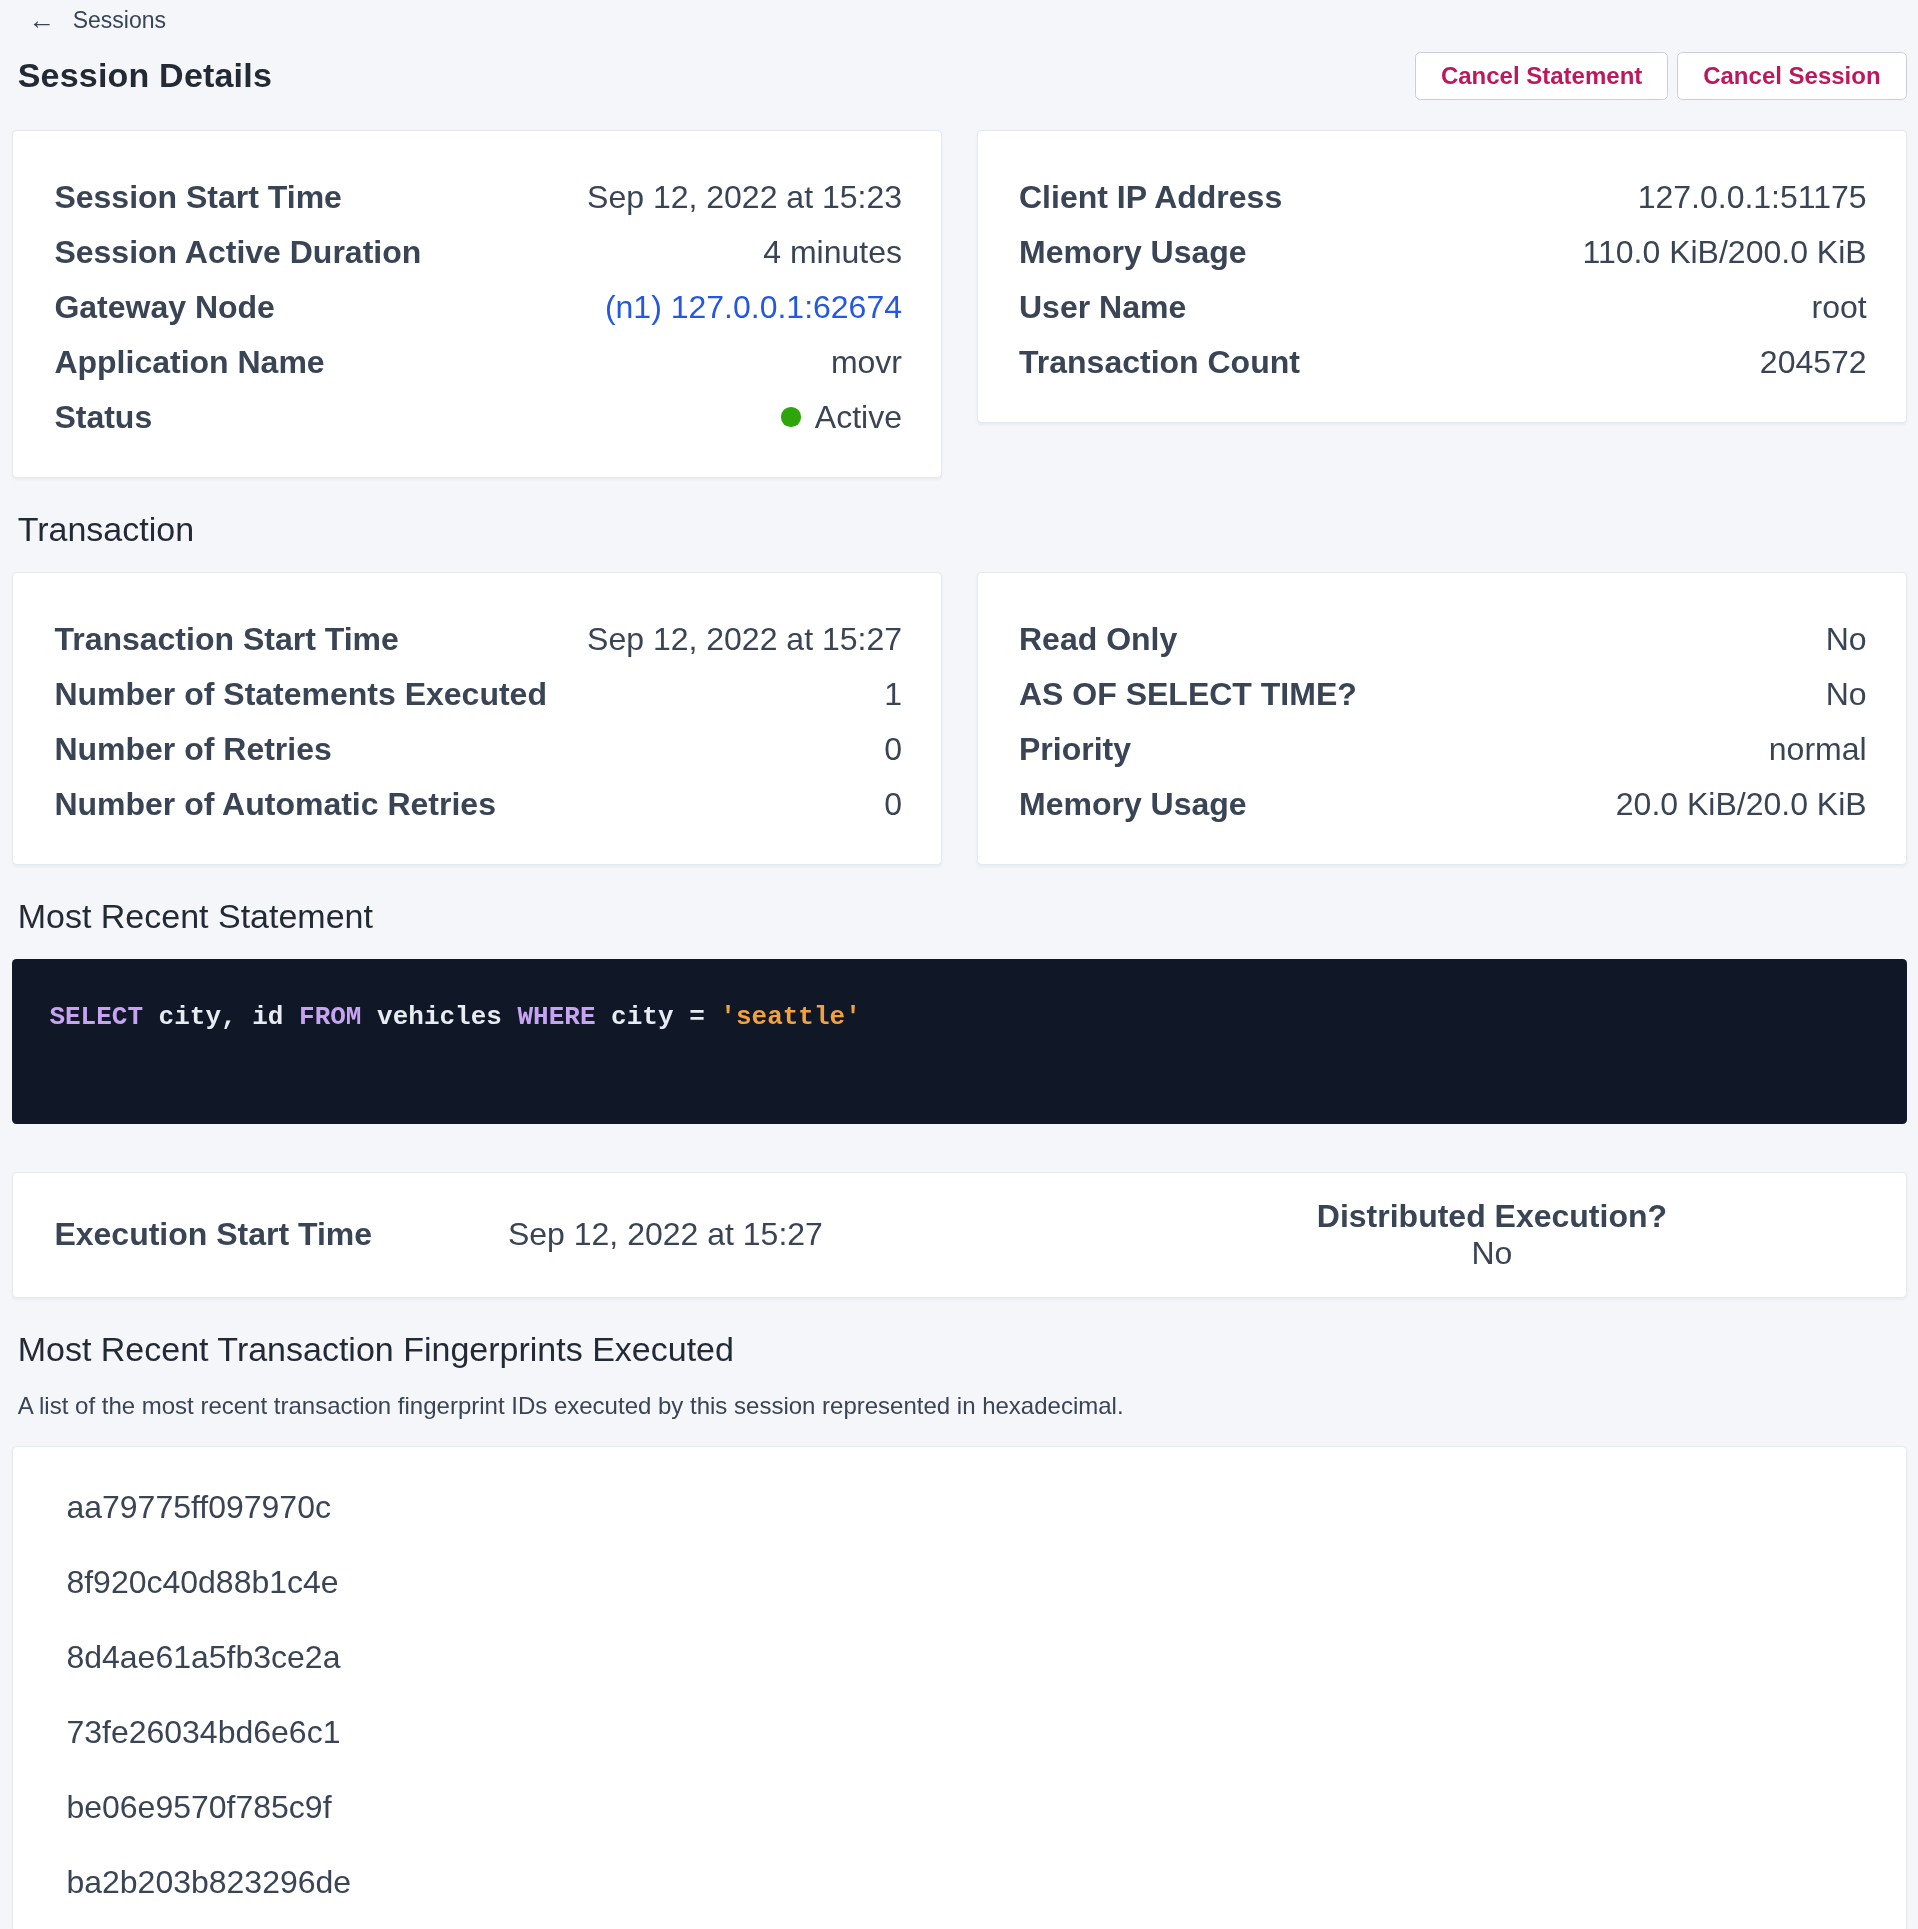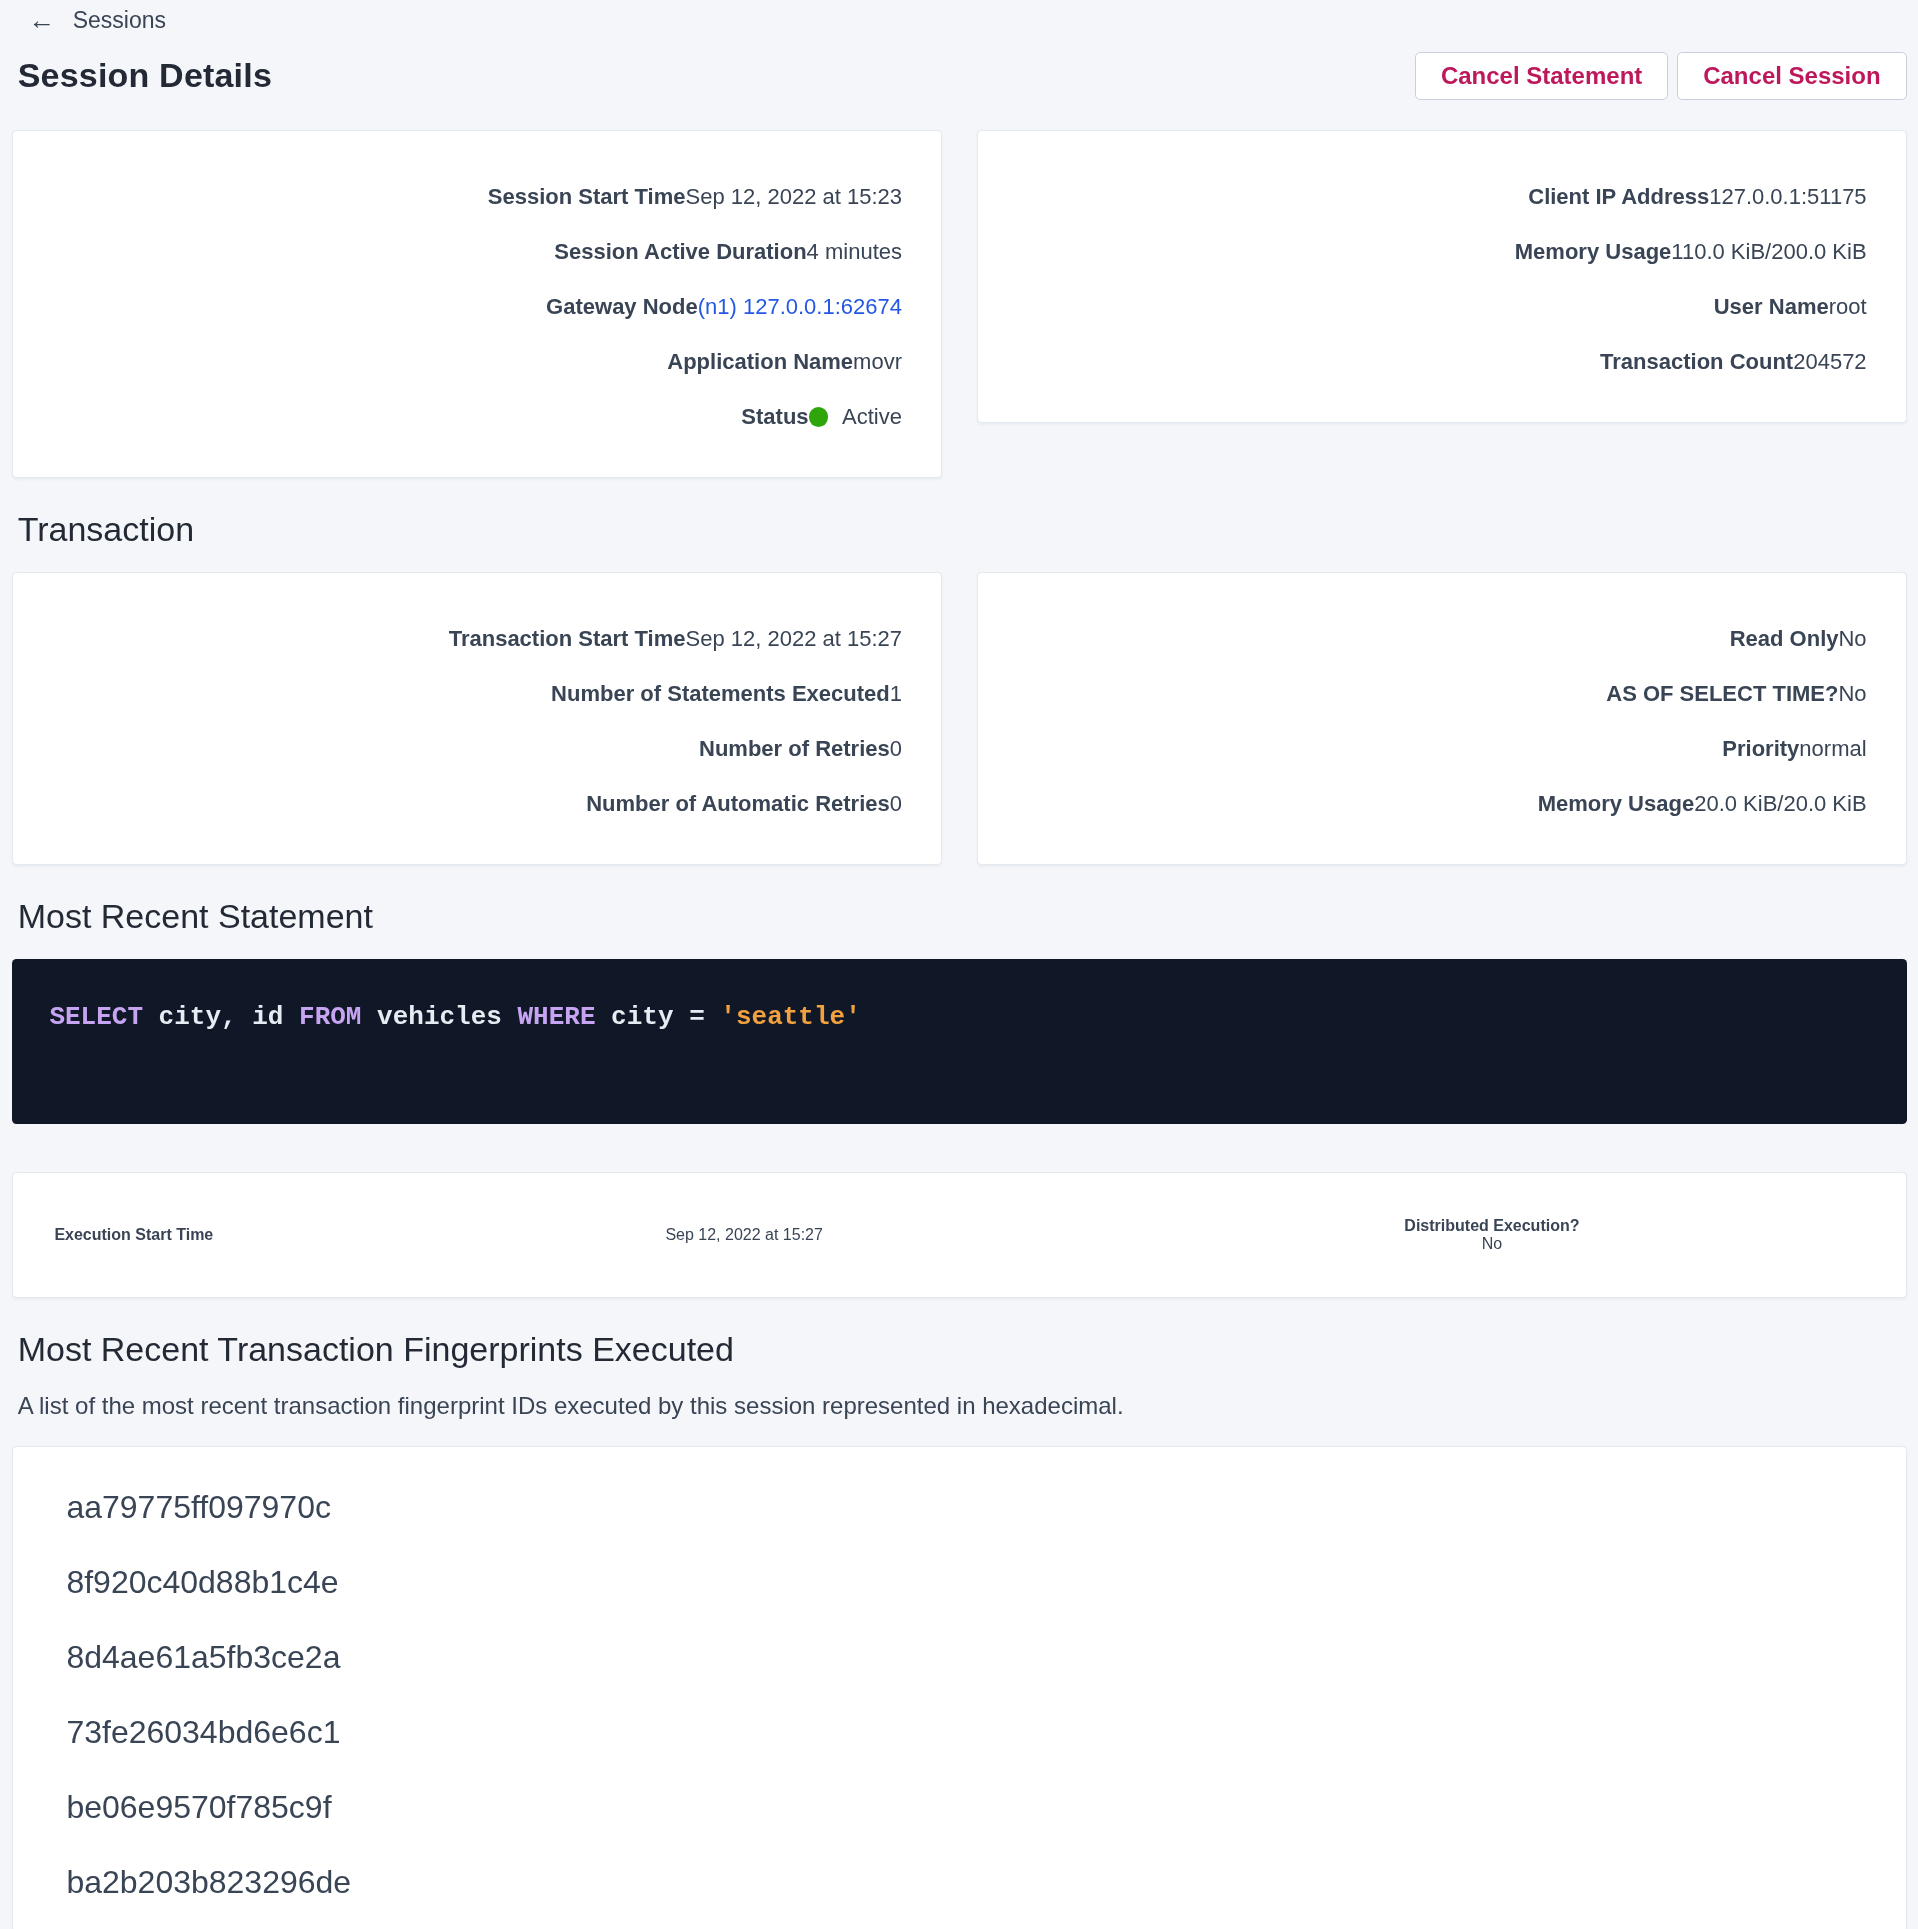--- a/index.html
+++ b/index.html
@@ -66,24 +66,24 @@
   .card {
     flex: 1 1 0;
     background: #ffffff;
     border: 0.9px solid #e4e9f0;
     border-radius: 4.4px;
     box-shadow: 0 1.8px 2.7px rgba(46,62,80,0.05);
     padding: 39px 39px 32px 41px;
   }
   .kv-row {
     display: flex;
-    justify-content: flex-end;
+    justify-content: space-between;
     align-items: center;
     height: 55px;
-    font-size: 22px;
+    font-size: 32px;
   }
   .kv-label { font-weight: 700; color: #394455; }
   .kv-value { color: #394455; text-align: right; }
   .link-value { color: #2458e4; cursor: pointer; }
   .status-wrap { display: inline-flex; align-items: center; gap: 14px; }
   .status-dot {
     width: 19.5px; height: 19.5px;
     border-radius: 50%;
     background: #2ea50a;
     display: inline-block;
@@ -115,21 +115,21 @@
   .exec-card {
     background: #ffffff;
     border: 0.9px solid #e4e9f0;
     border-radius: 4.4px;
     box-shadow: 0 1.8px 2.7px rgba(46,62,80,0.05);
     margin-top: 48px;
     height: 126px;
     display: flex;
     align-items: center;
     padding: 0 43px 0 41px;
-    font-size: 16px;
+    font-size: 32px;
   }
   .exec-inner { display: flex; width: 100%; align-items: center; }
   .exec-pair { display: flex; justify-content: space-between; align-items: center; }
   .exec-pair.first  { width: 42.5%; }
   .exec-pair.second { width: 41%; margin-left: auto; flex-direction: column; }
 
   
   .fp-heading { margin-top: 64px; margin-bottom: 0; }
   .fp-desc {
     font-size: 24px;

